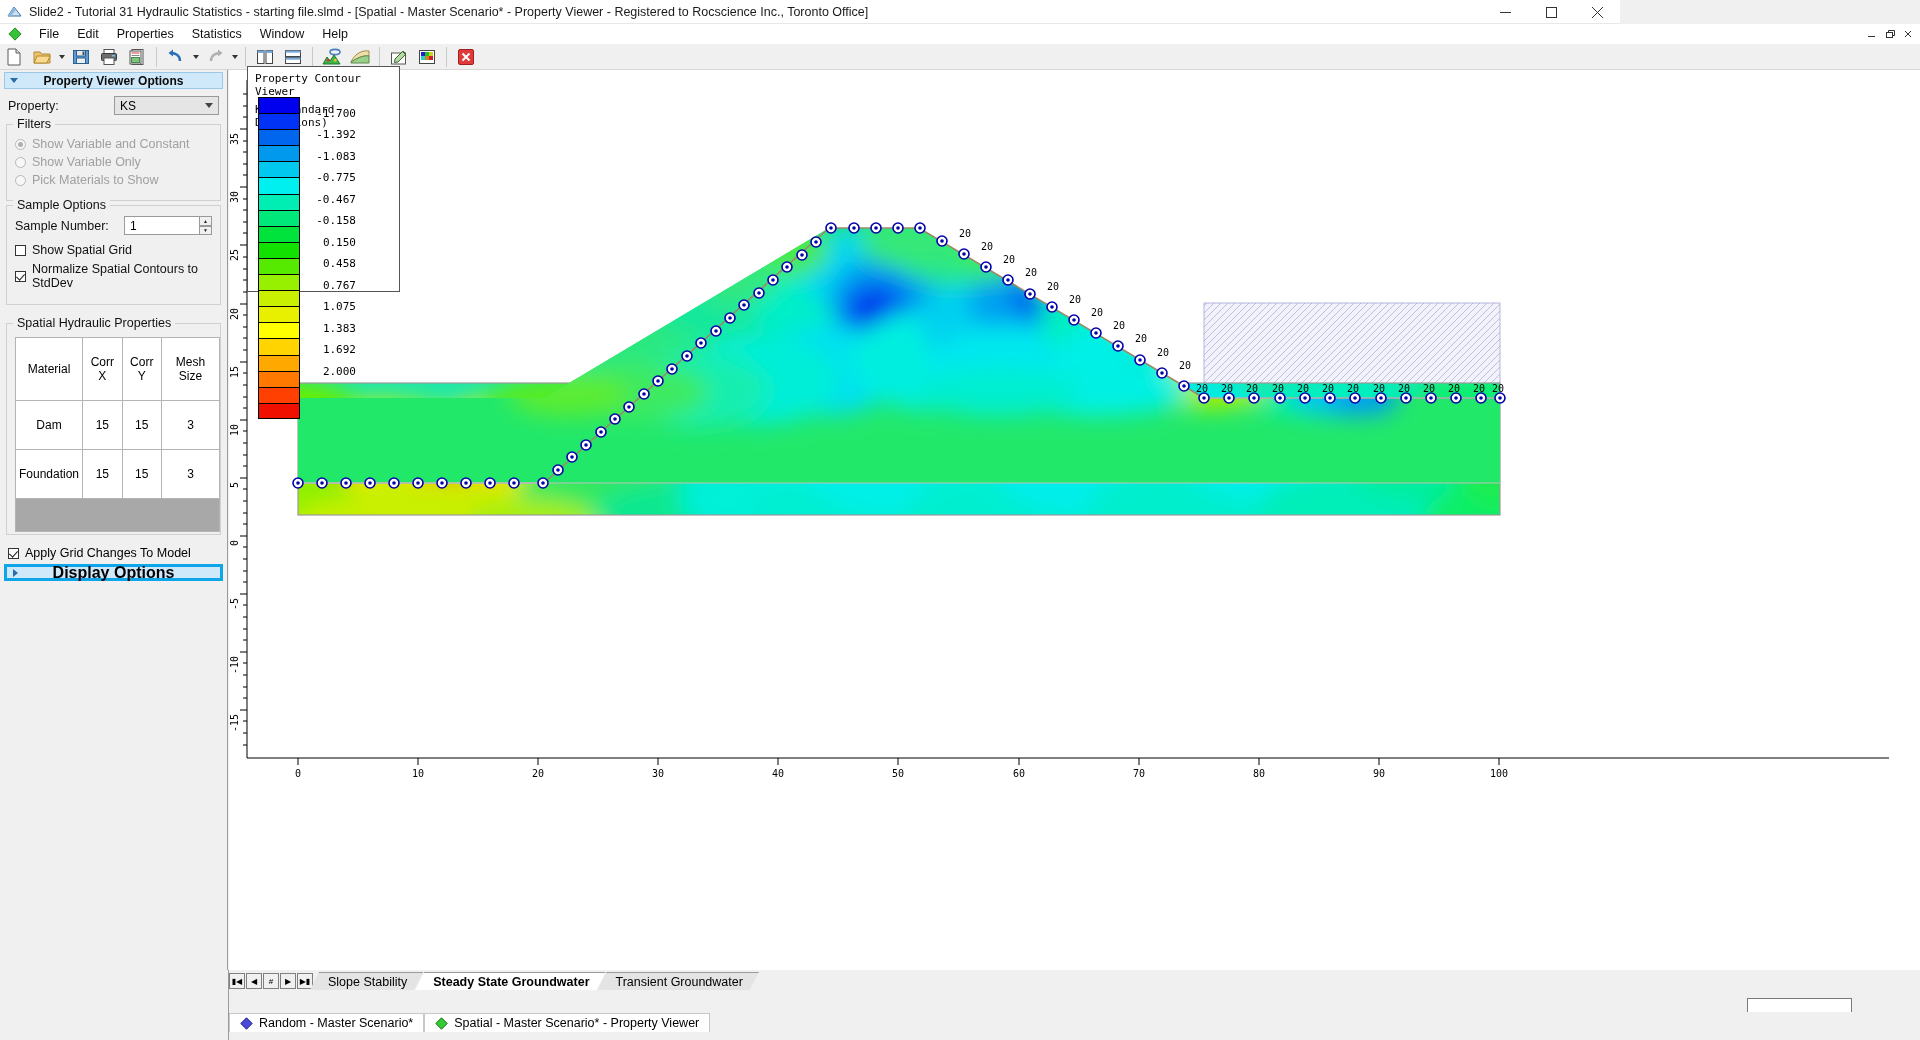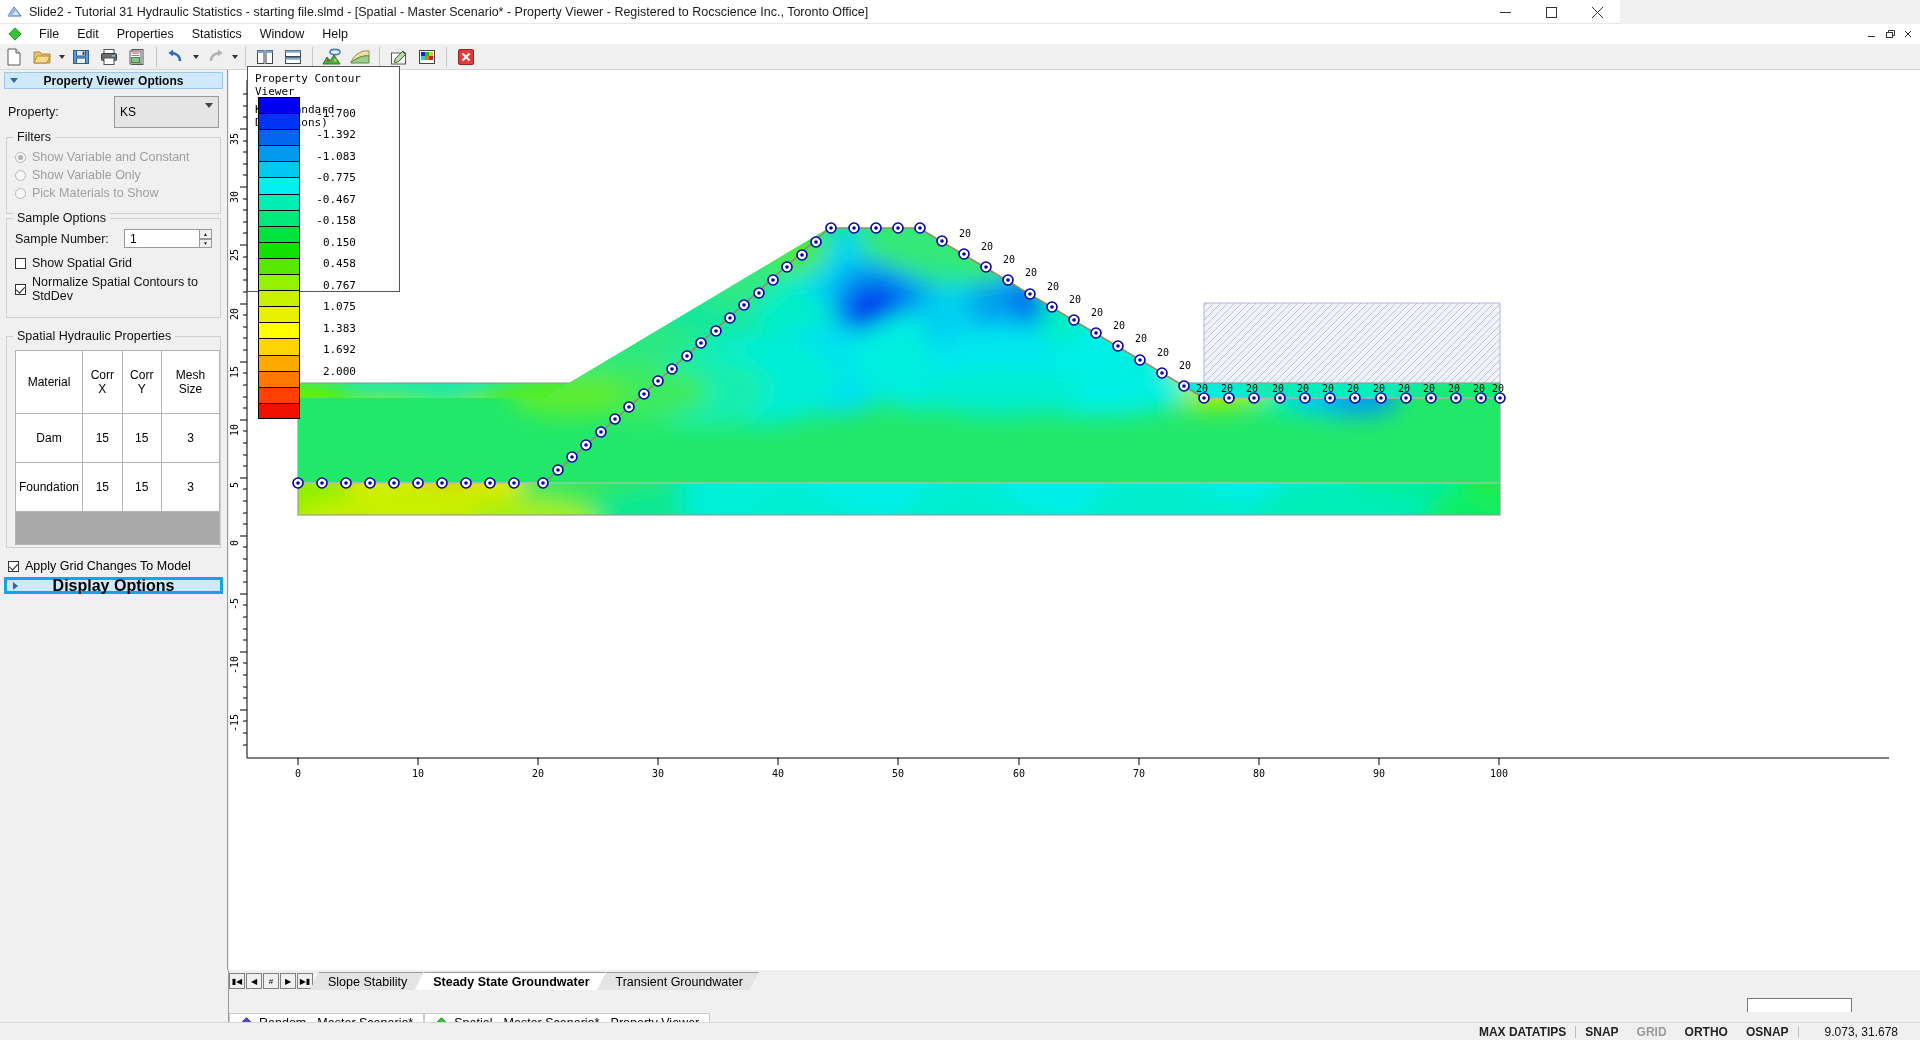--- a/index.html
+++ b/index.html
@@ -57,21 +57,21 @@
     margin:2px 4px 0 4px; height:17px; background:#cfe8fa;
     border:1px solid #9cc8e8; display:flex; align-items:center;
     justify-content:center; position:relative;
     font-weight:bold; font-size:12px; color:#0a0a0a;
   }
   .panel-header .caret { position:absolute; left:5px; width:0;height:0;
     border-left:4px solid transparent;border-right:4px solid transparent;border-top:5px solid #2b6ca3; }
   .row { display:flex; align-items:center; padding:0 8px; margin-top:7px; }
   .row label { font-size:12.5px; color:#111; }
   .combo {
-    width:105px; height:32px; background:#e5e5e5; border:1px solid #9a9a9a;
+    width:105px; height:19px; background:#e5e5e5; border:1px solid #9a9a9a;
     display:flex; align-items:center; padding-left:5px; font-size:12px;
     position:relative; margin-left:auto;
   }
   .combo .arrow { position:absolute; right:5px; top:6px; width:0;height:0;
     border-left:4px solid transparent;border-right:4px solid transparent;border-top:5px solid #444; }
 
   .group { margin:9px 6px 0 6px; border:1px solid #d0d0d0; padding:8px 8px 9px 8px; position:relative; }
   .group > .gtitle {
     position:absolute; top:-8px; left:6px; background:#f0f0f0; padding:0 4px;
     font-size:12.5px; color:#111;
@@ -877,24 +877,14 @@
       <span>Random - Master Scenario*</span>
     </div>
     <div class="doctab">
       <svg width="13" height="13" viewBox="0 0 13 13">
         <path d="M6.5 0.8 L12.2 6.5 L6.5 12.2 L0.8 6.5 Z" fill="#34cc34" stroke="#167016"></path>
         </svg>
       <span>Spatial - Master Scenario* - Property Viewer</span>
     </div>
   </div>
 
-  <div class="statusbar">
-    <div class="sb-item">MAX DATATIPS</div>
-    <div class="sb-sep"></div>
-    <div class="sb-item">SNAP</div>
-    <div class="sb-item dim">GRID</div>
-    <div class="sb-item">ORTHO</div>
-    <div class="sb-item">OSNAP</div>
-    <div class="sb-sep"></div>
-    <div class="sb-coords">9.073, 31.678</div>
-  </div>
 
 </div>
 
 </body></html>

